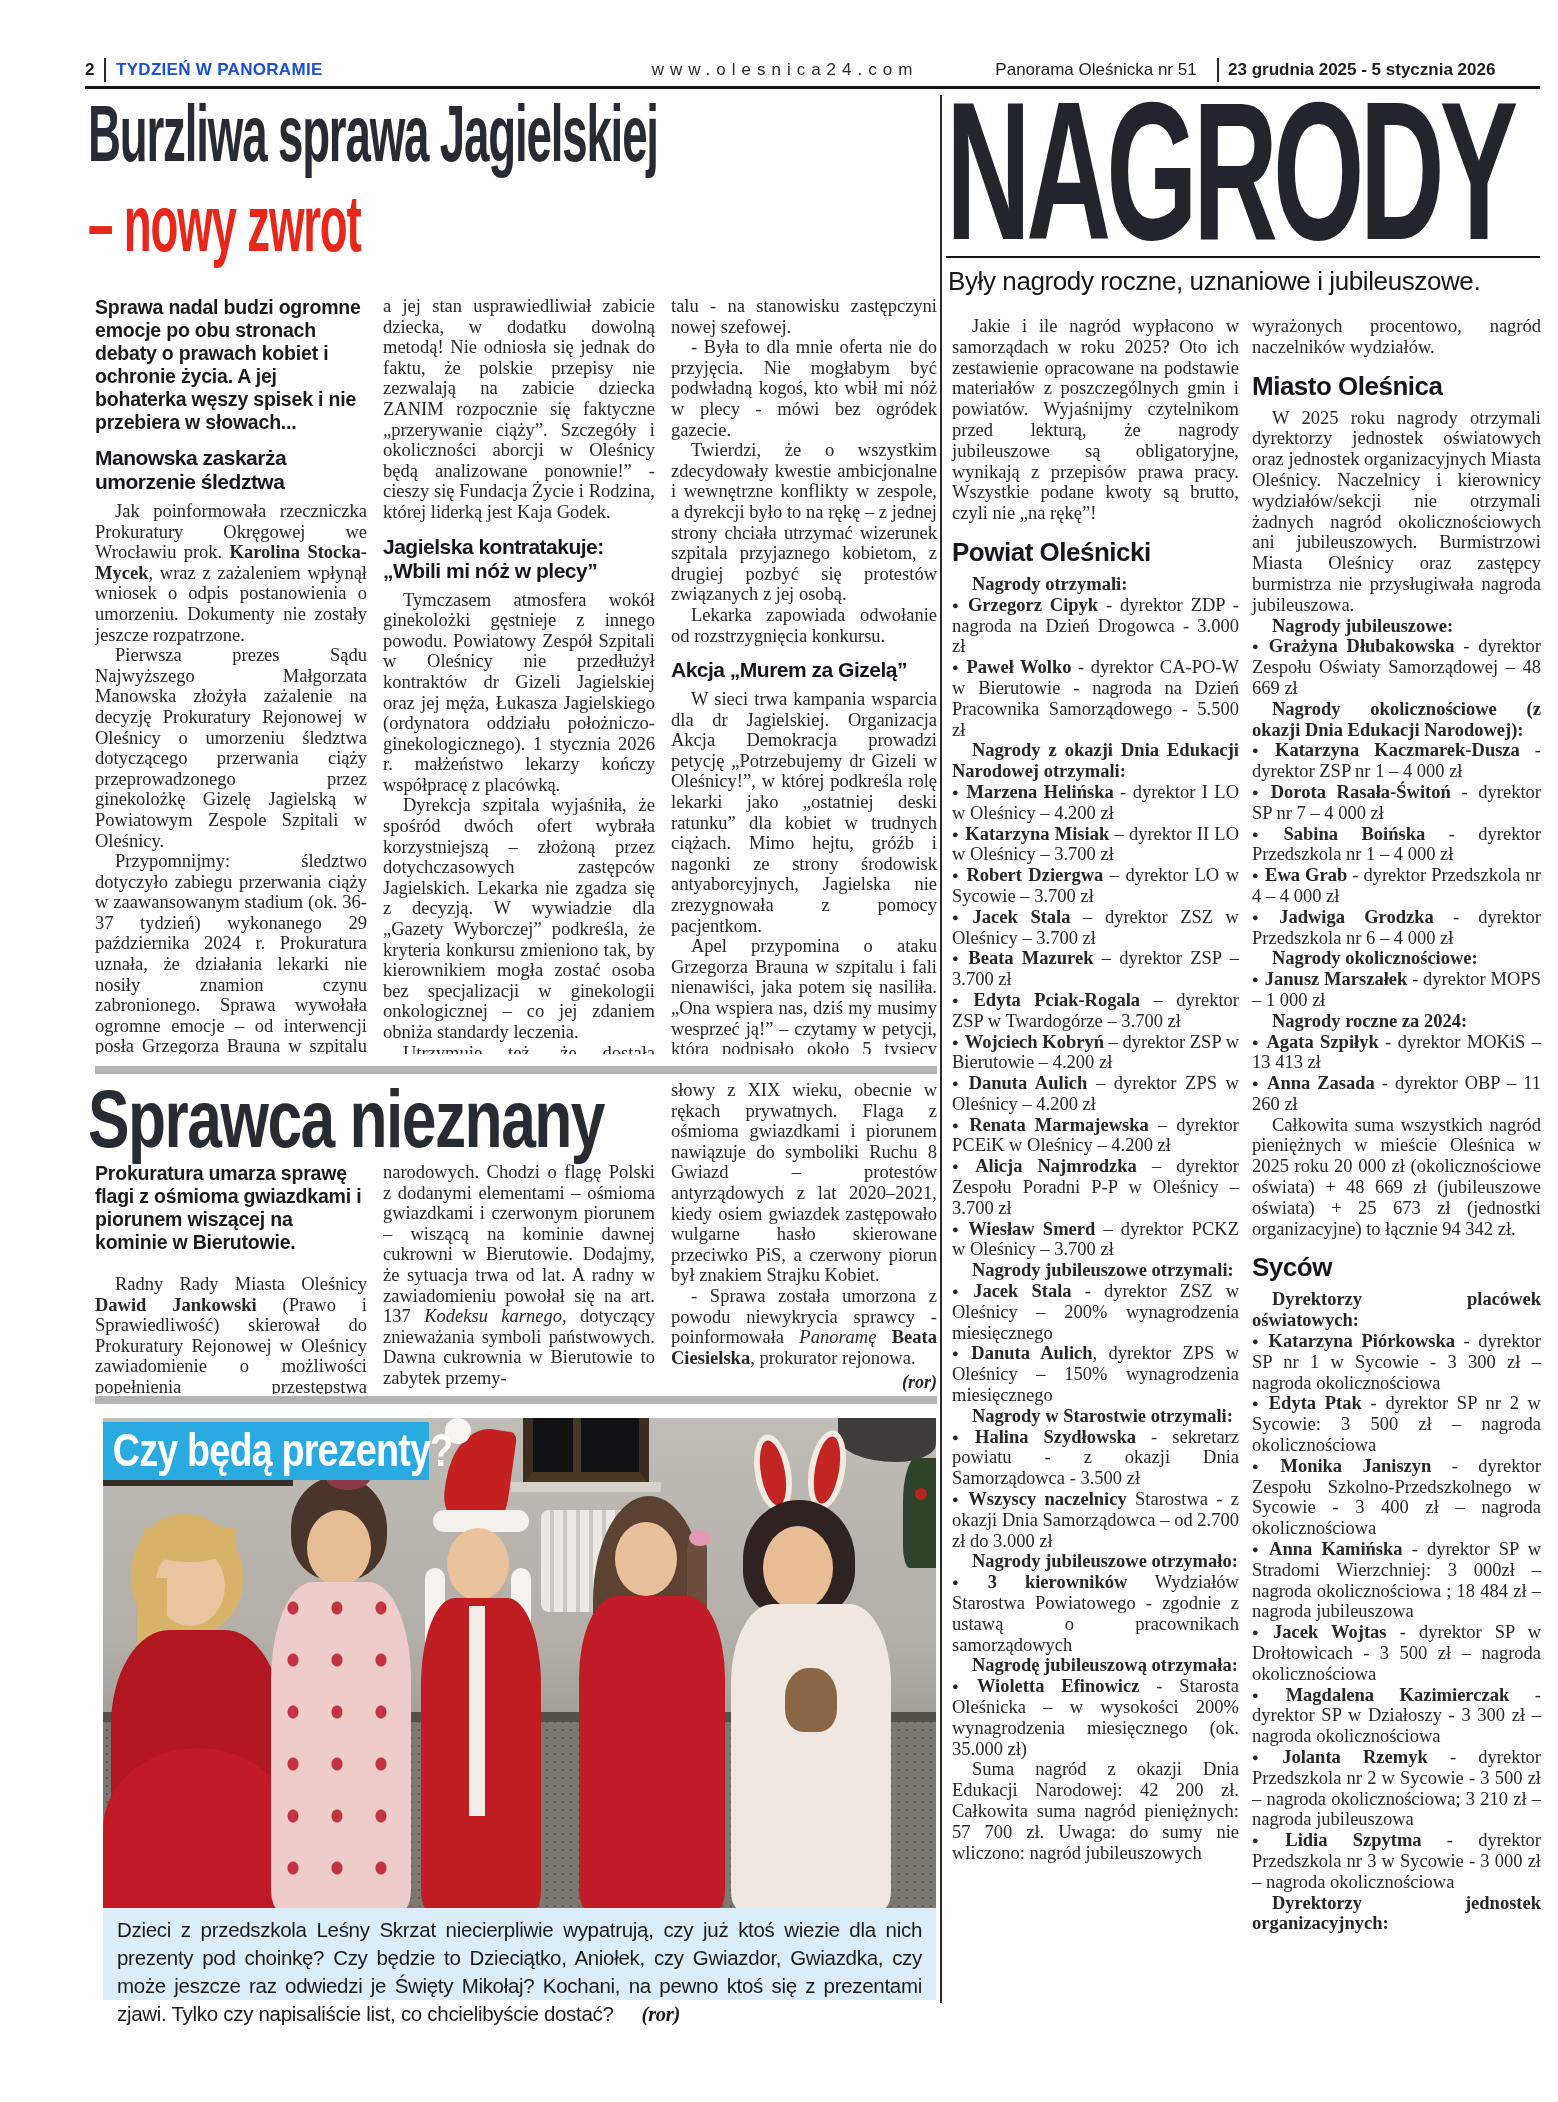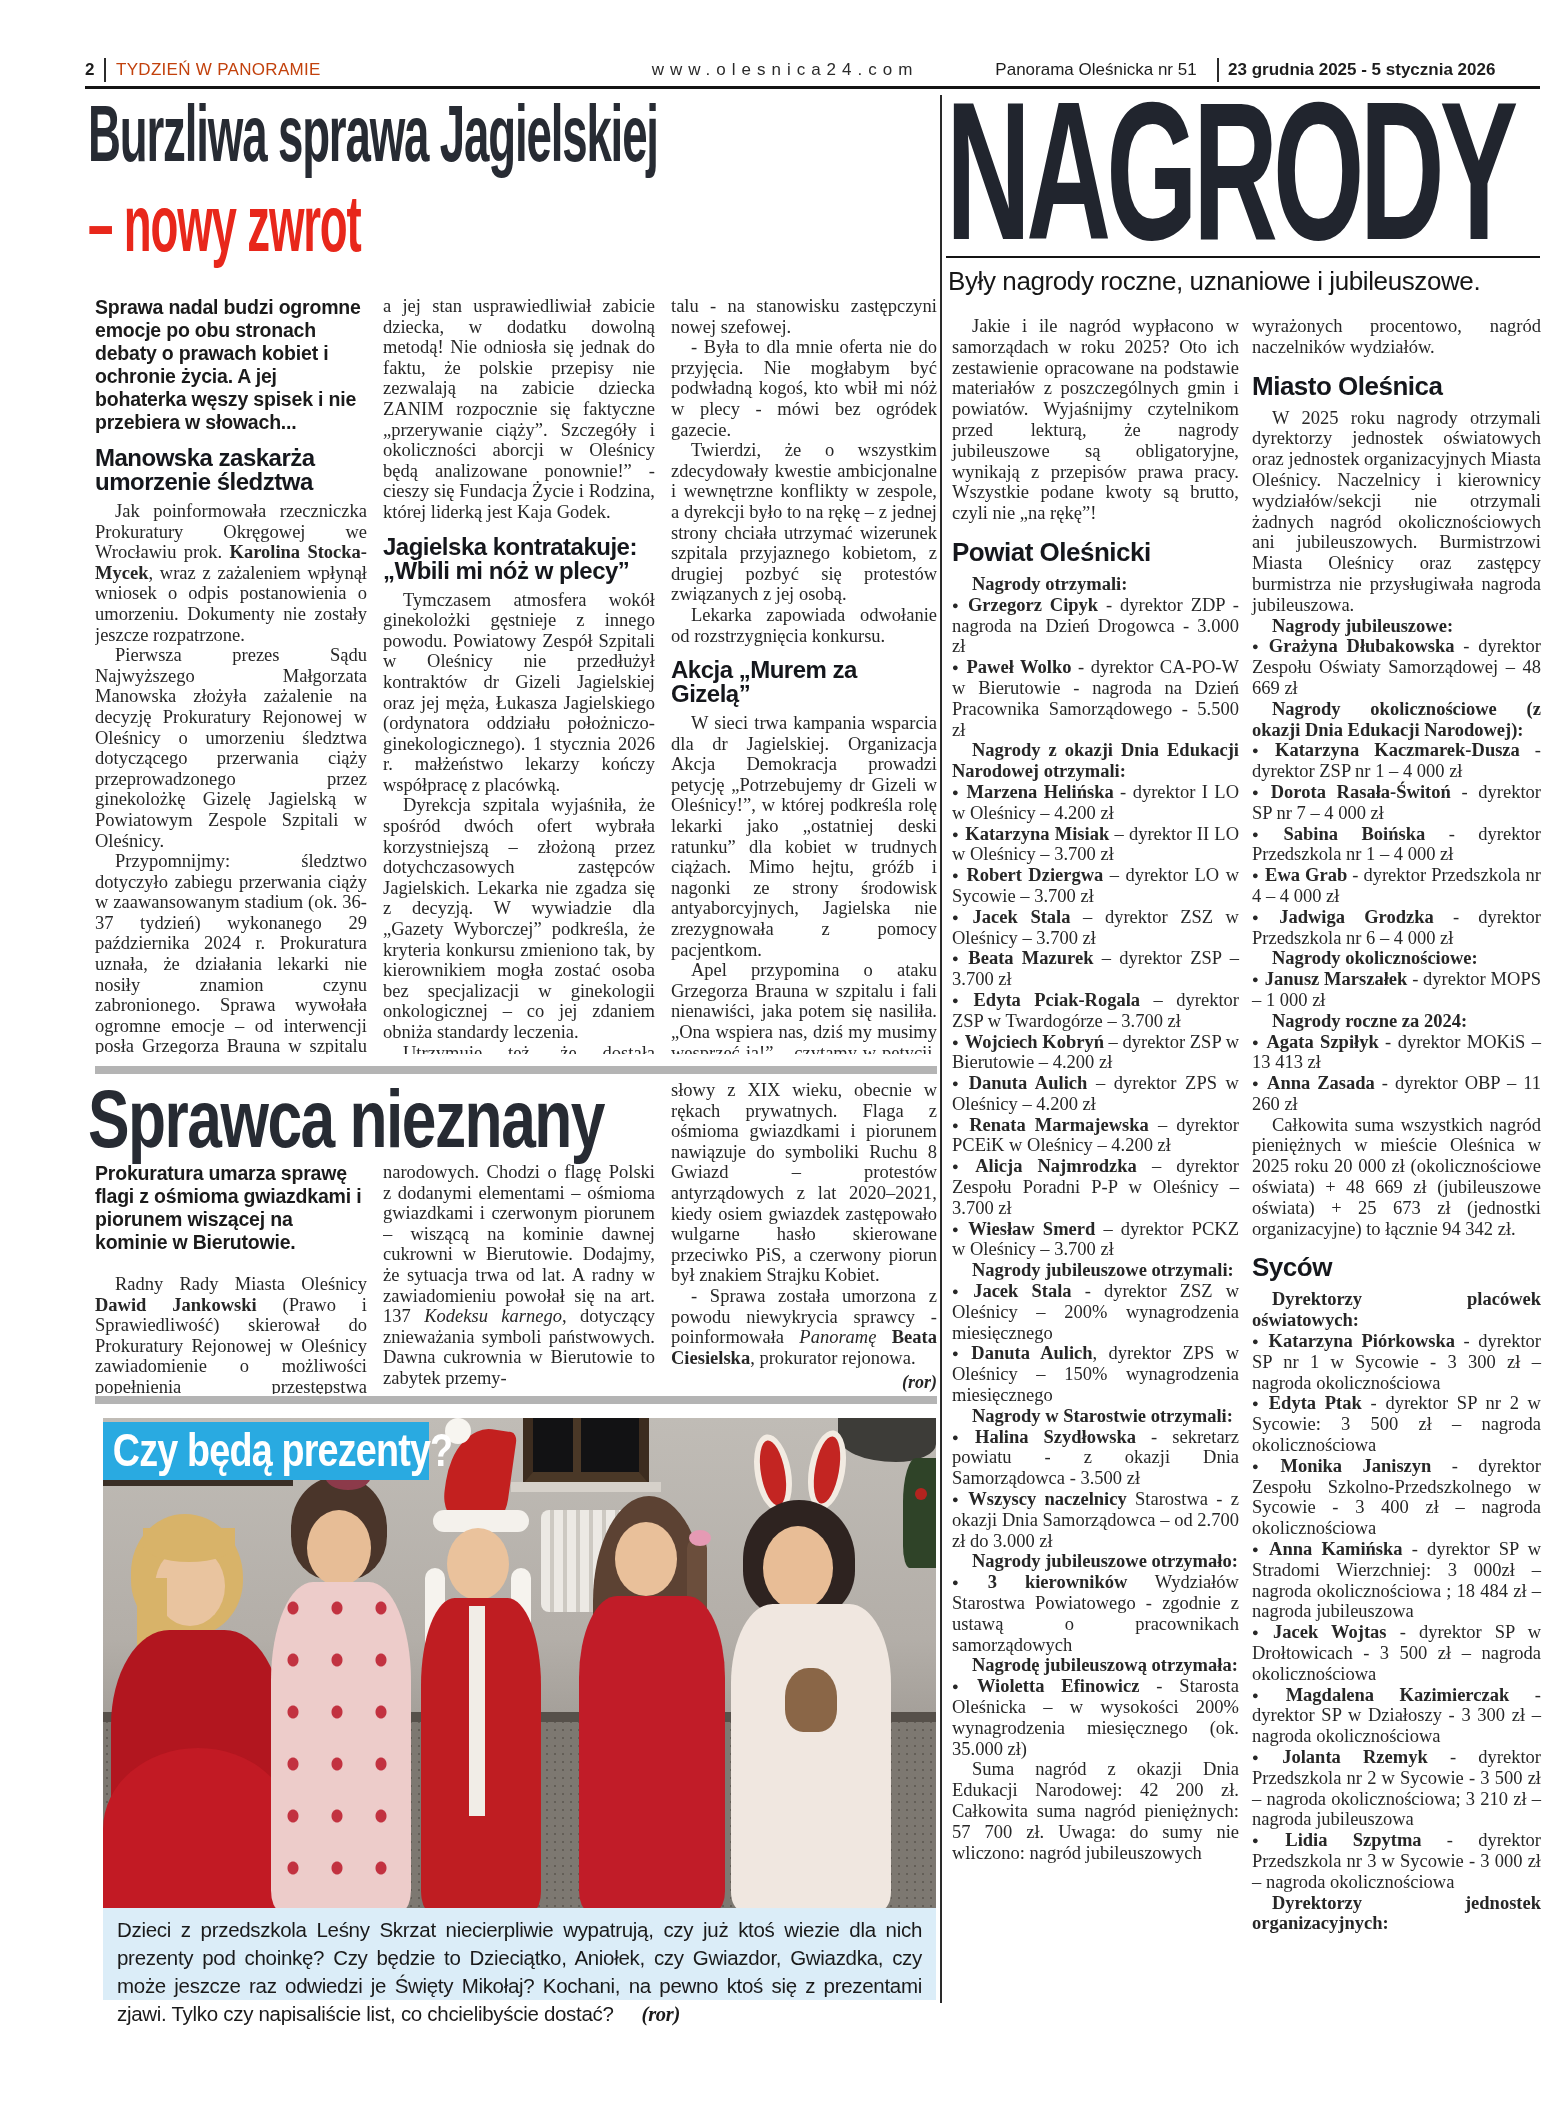--- a/index.html
+++ b/index.html
@@ -2,42 +2,42 @@
 <html><head>
 <meta charset="utf-8">
 <style>
   html,body{margin:0;padding:0;background:#9a9a9a;}
   #page{position:relative;width:1558px;height:2102px;background:#ffffff;overflow:hidden;
         font-family:"Liberation Serif",serif;color:#242424;}
   .abs{position:absolute;}
   
   .hdr{font-family:"Liberation Sans",sans-serif;font-size:17px;color:#1d1d1d;white-space:nowrap;}
   .hdr-b{font-weight:bold;}
-  .hdr-red{color:#c2410c;font-weight:normal;letter-spacing:.3px;}
+  .hdr-red{color:#1d4ed8;font-weight:bold;letter-spacing:.3px;}
   .hdr-site{letter-spacing:6px;color:#2a2a2a;}
   .vline{width:2px;background:#2b2b2b;}
   .hrule{background:#141414;}
   .grule{background:#b4b4b4;}
   
   .big-t{font-family:"Liberation Sans",sans-serif;font-weight:bold;color:#272b33;line-height:1;
          white-space:nowrap;transform-origin:left top;letter-spacing:-2px;}
   .t-a1{font-size:80px;transform:scaleX(.57);}
   .t-red{color:#e8271b;}
   .t-a2{font-size:82px;transform:scaleX(.76);}
   .t-nag{font-size:196px;letter-spacing:-8px;transform:scaleX(.60);color:#21252e;}
   .nag-sub{font-family:"Liberation Sans",sans-serif;font-size:26px;color:#161616;letter-spacing:-.4px;white-space:nowrap;}
   
   .col{position:absolute;font-family:"Liberation Serif",serif;font-size:18.5px;line-height:20.6px;
        color:#272727;text-align:justify;overflow:hidden;}
   .ncol{line-height:20.8px;overflow:visible;}
   .para{text-indent:20px;margin:0;}
   .para.ni{text-indent:0;}
   .lead{font-family:"Liberation Sans",sans-serif;font-weight:bold;font-size:19.5px;line-height:23px;
         color:#1b1b1b;text-align:left;letter-spacing:-.2px;margin-bottom:10px;text-indent:0;}
-  .sec-h{font-family:"Liberation Sans",sans-serif;font-weight:bold;font-size:24px;line-height:24px;
+  .sec-h{font-family:"Liberation Sans",sans-serif;font-weight:bold;font-size:21px;line-height:24px;
          color:#15171c;margin:12px 0 7px;text-align:left;letter-spacing:-.5px;text-indent:0;}
   .ncol .sec-h{font-size:26px;line-height:28px;margin:14px 0 8px;}
   .sub-h{font-weight:bold;text-indent:20px;}
   .li .bu{font-size:11px;vertical-align:2px;margin-right:6px;}
   .byline{text-align:right;font-weight:bold;font-style:italic;font-size:18px;margin-top:4px;}
   .a2c1 .lead{margin-bottom:20px;}
   
   .photo{position:absolute;left:103px;top:1418px;width:833px;height:492px;overflow:hidden;
          background:linear-gradient(180deg,#c0bcb6 0%,#b3aea8 45%,#a39e98 62%);}
   .ph{position:absolute;}

